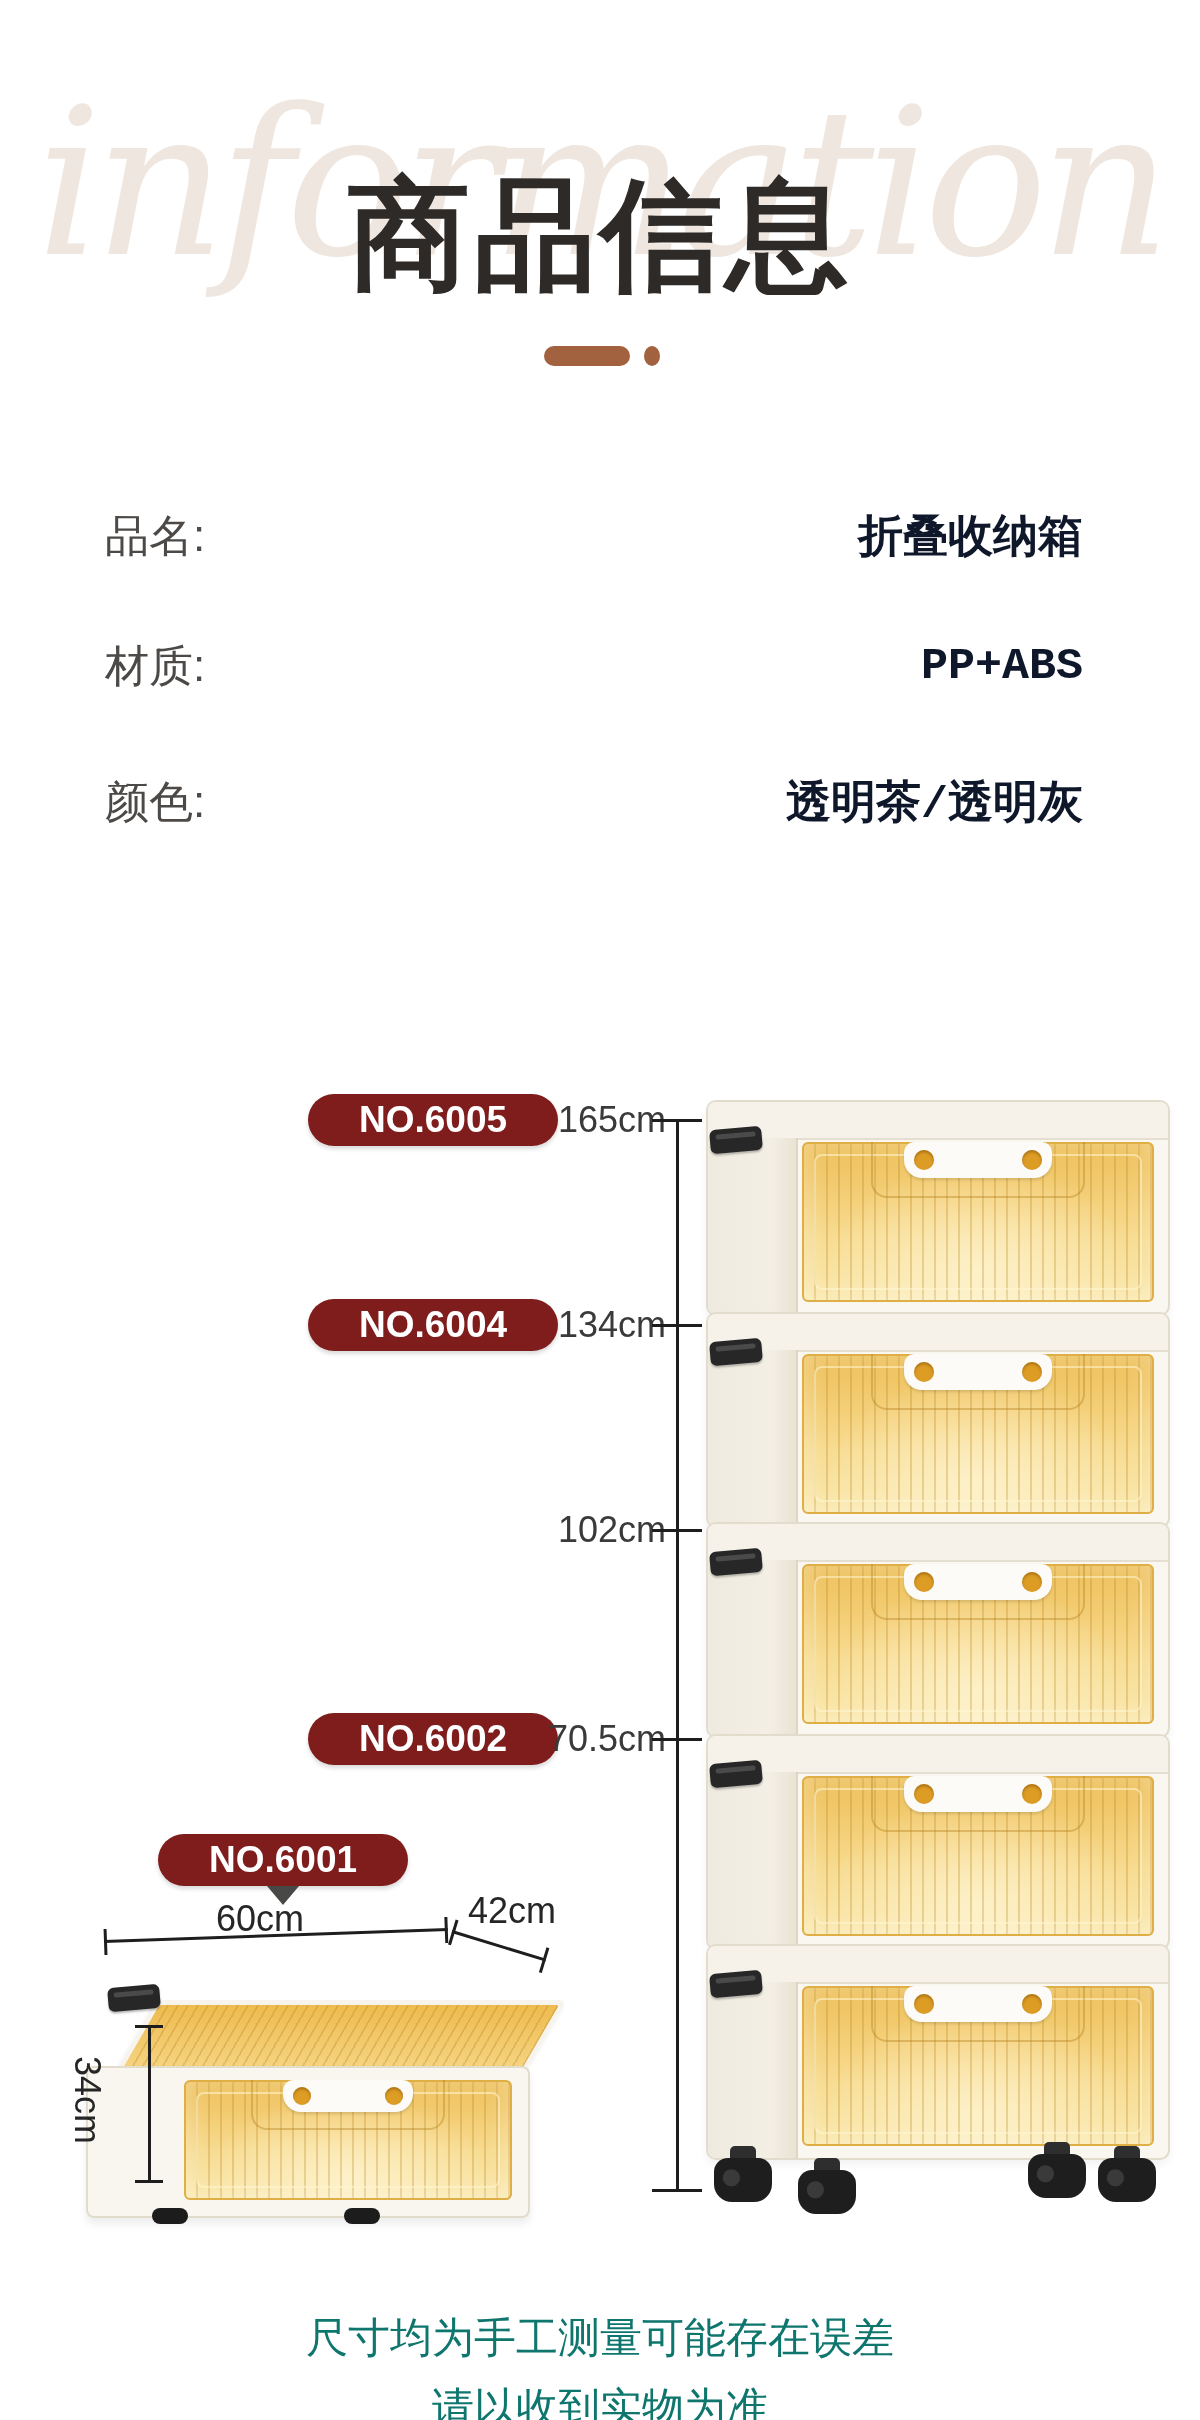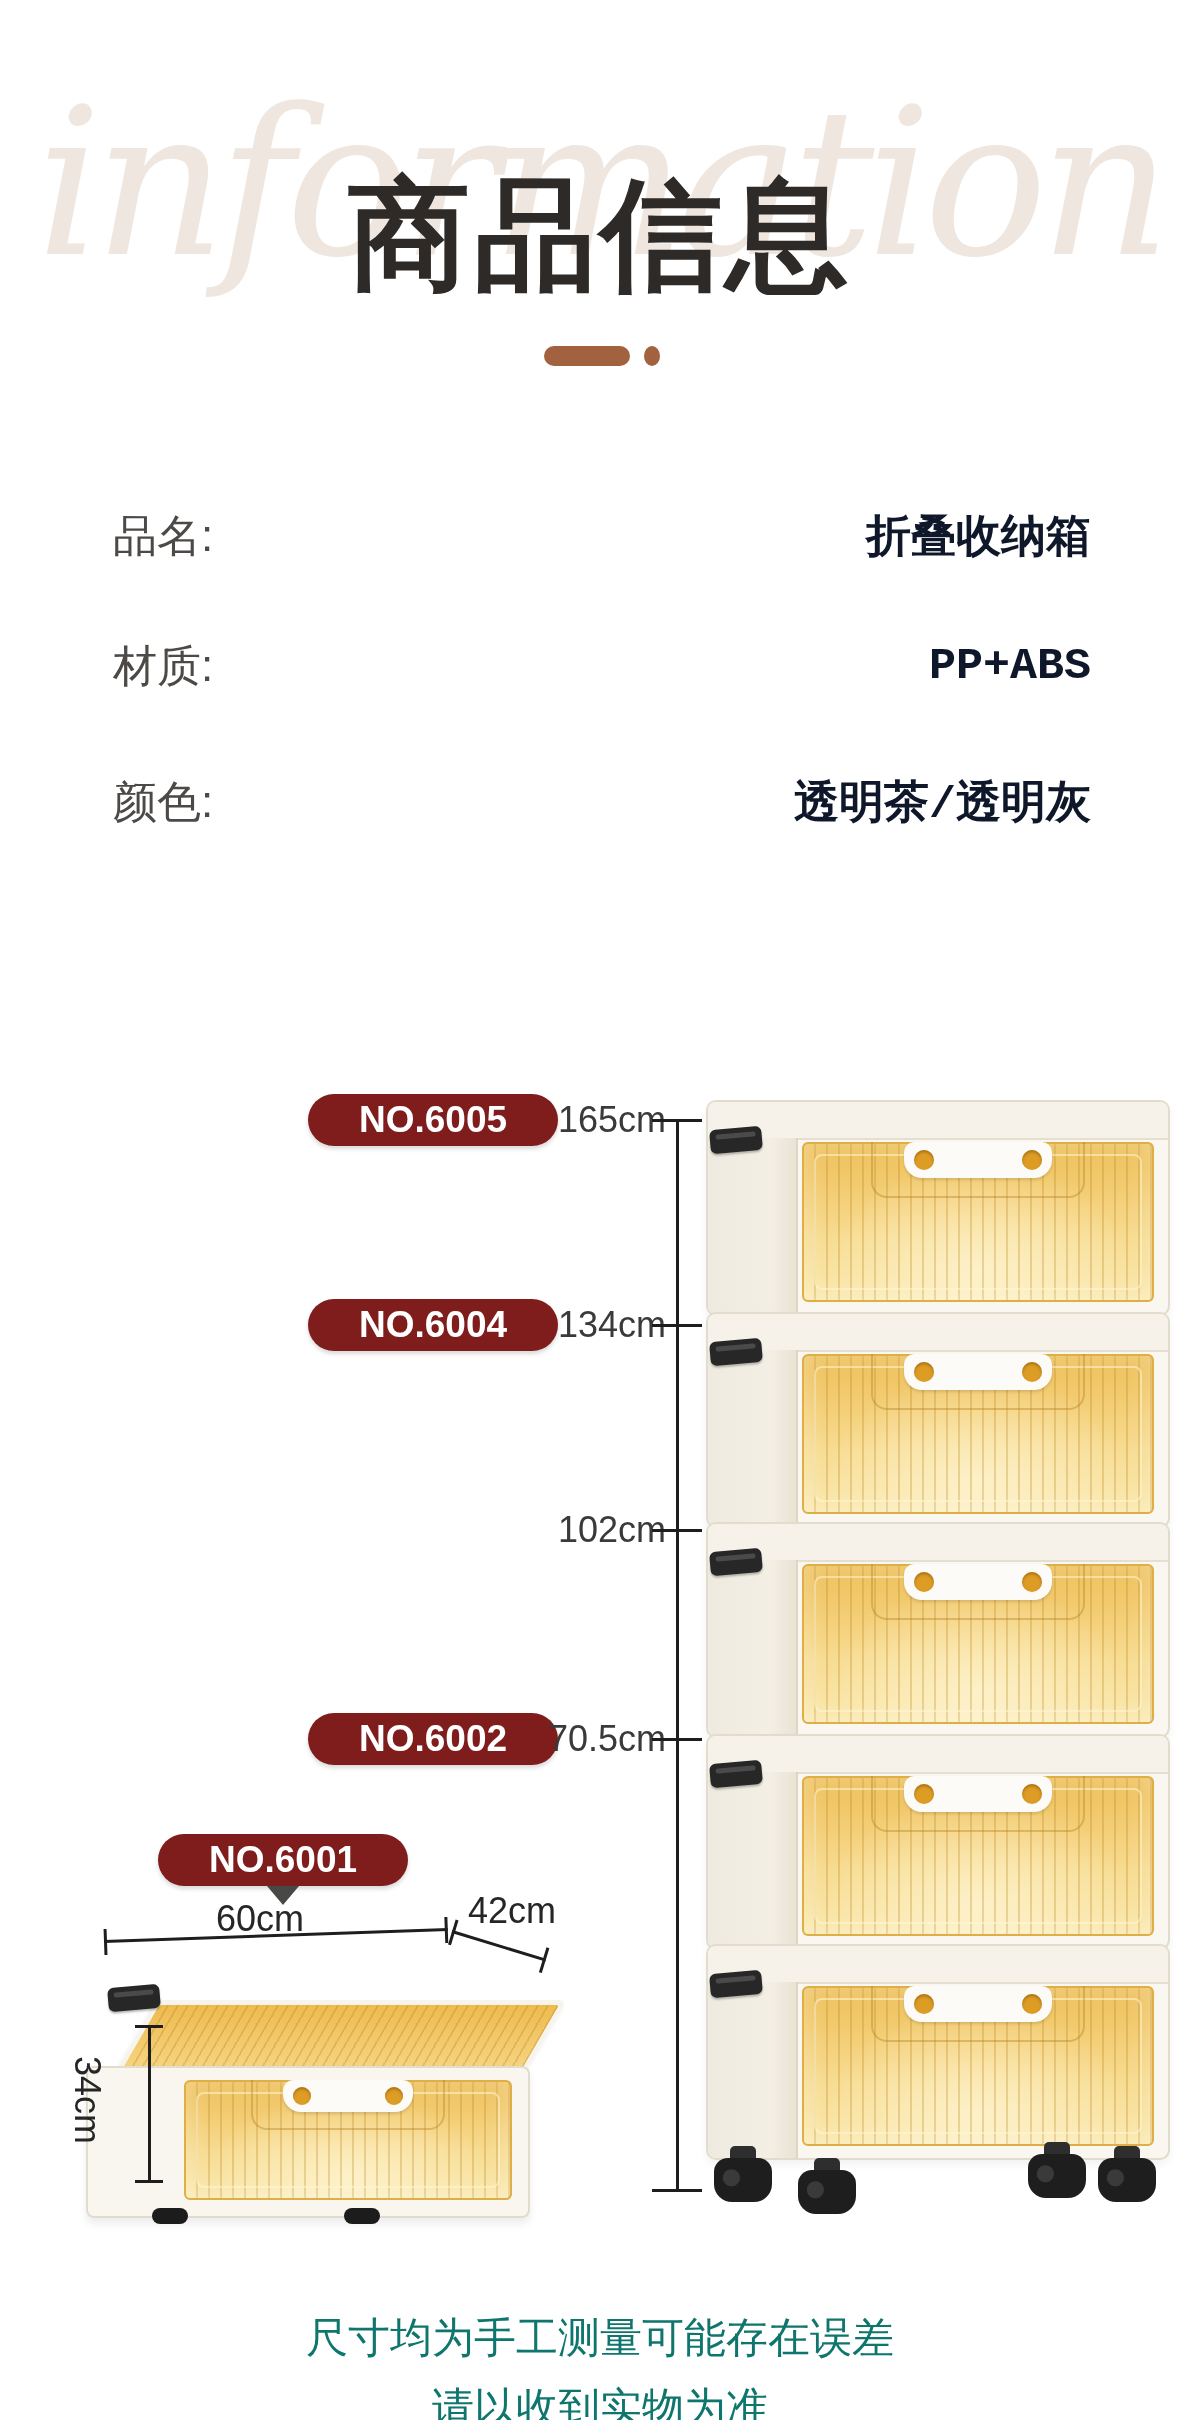--- a/index.html
+++ b/index.html
@@ -11,21 +11,21 @@
     font-family:"DejaVu Serif",serif;font-style:italic;font-size:205px;line-height:1.3;
     color:#efe7df;letter-spacing:-8px;white-space:nowrap;pointer-events:none;}
   .title{position:absolute;top:128px;left:0;width:100%;margin:0;text-align:center;
     font-size:122px;font-weight:800;color:#2d2a28;letter-spacing:4px;line-height:1.3;}
   .title-dash{position:absolute;left:544px;top:318px;width:86px;height:20px;
     border-radius:10px;background:#a2613f;}
   .title-dot{position:absolute;left:644px;top:318px;width:16px;height:20px;
     border-radius:50%;background:#a2613f;}
 
   
-  .spec-row{position:absolute;left:113px;width:978px;height:56px;display:flex;
+  .spec-row{position:absolute;left:105px;width:978px;height:56px;display:flex;
     justify-content:space-between;align-items:center;}
   .spec-label{font-size:44px;color:#4c4946;}
   .spec-value{font-size:45px;font-weight:600;color:#0f172a;font-family:Liberation Mono, monospace;}
   .r1{top:480px}.r2{top:610px}.r3{top:746px}.r4{top:882px}
 
   
   .badge{position:absolute;left:308px;width:250px;height:52px;background:#7f1d1d;
     border-radius:27px;color:#fff;display:flex;align-items:center;justify-content:center;
     font-size:37px;font-weight:700;box-shadow:0 3px 4px rgba(0,0,0,.15);}
   .b5{top:1066px}.b4{top:1271px}.b3{top:1476px}.b2{top:1685px}

